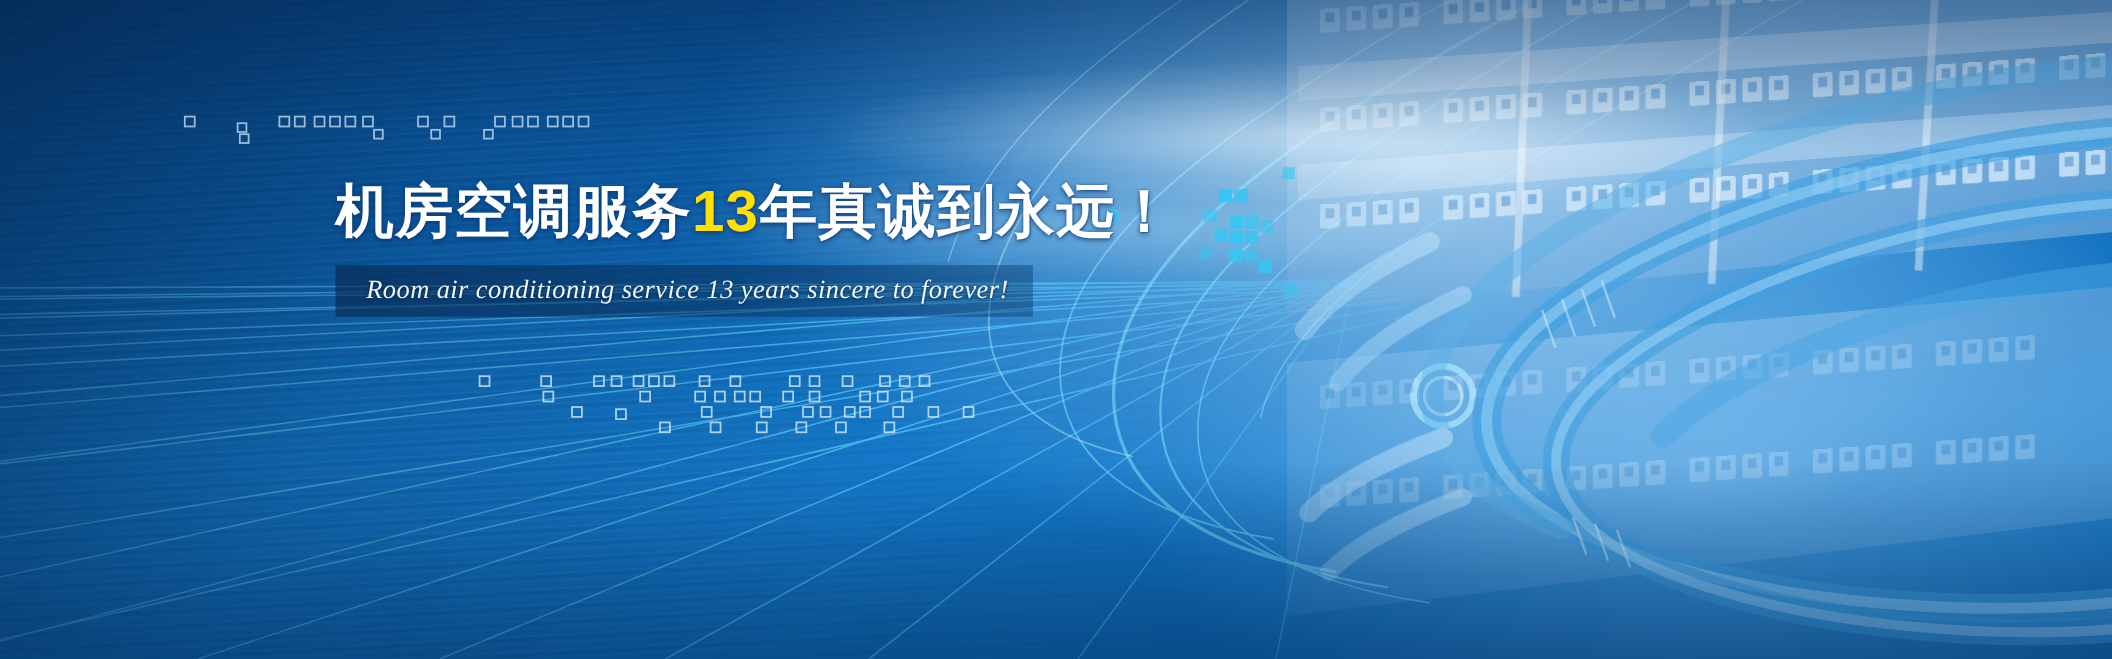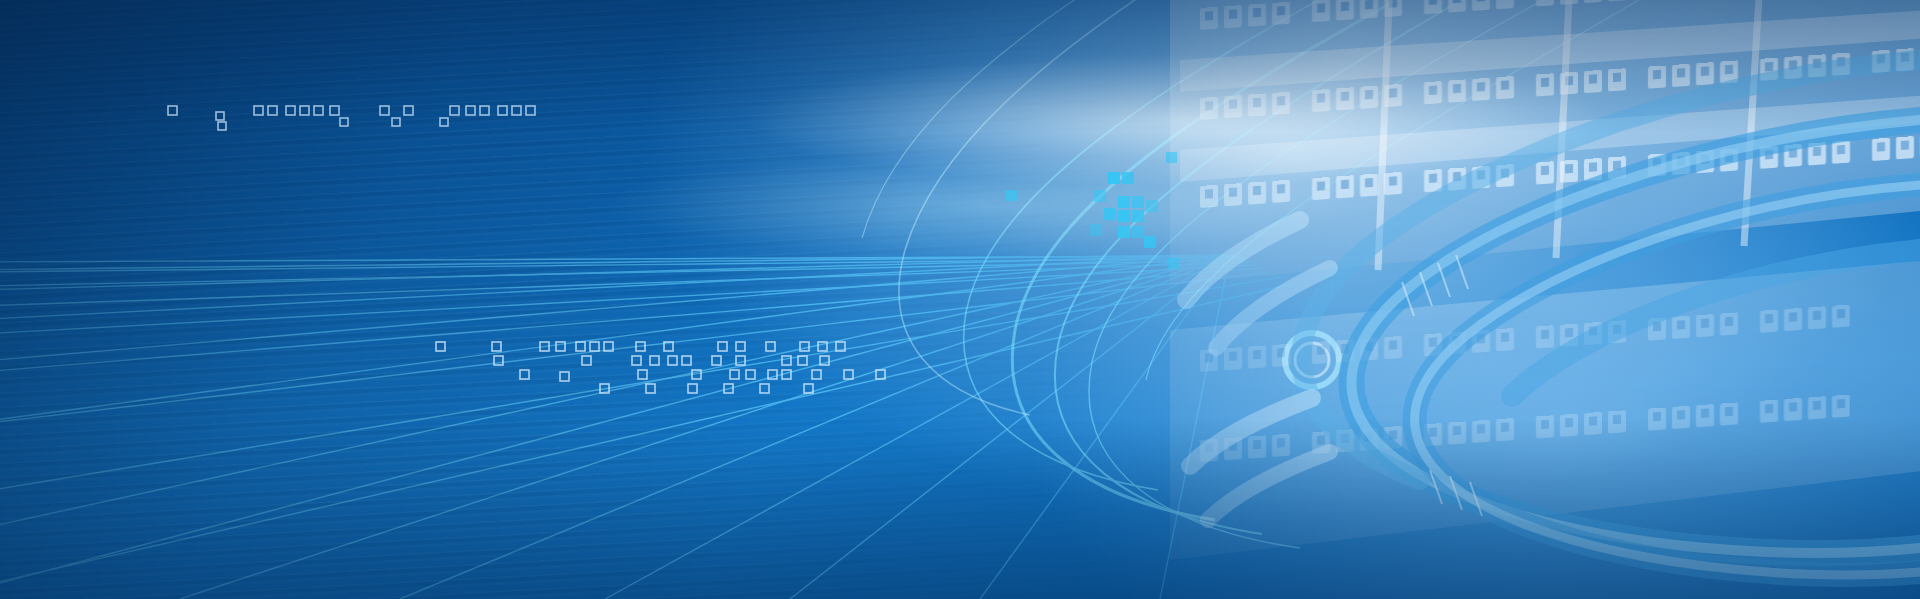--- a/index.html
+++ b/index.html
@@ -379,14 +379,21 @@
       <rect x="1090" y="224" width="12" height="12" opacity=".5"></rect>
       <rect x="1118" y="226" width="12" height="12" opacity=".9"></rect>
       <rect x="1132" y="226" width="12" height="12" opacity=".65"></rect>
       <rect x="1144" y="236" width="12" height="12" opacity=".85"></rect>
       <rect x="1006" y="190" width="11" height="11" opacity=".7"></rect>
       <rect x="1166" y="152" width="11" height="11" opacity=".6"></rect>
       <rect x="1168" y="258" width="11" height="11" opacity=".6"></rect>
     </g>
   </svg>
 
+  <div id="textblock">
+    <div id="headline"><span>机房空调服务</span><span class="hl-accent">13</span><span>年真诚到永远！</span></div>
+
+    <div id="subbar">
+      <div id="subtitle">Room air conditioning service 13 years sincere to forever!</div>
+    </div>
+  </div>
 
 </div>
 
 </body></html>

